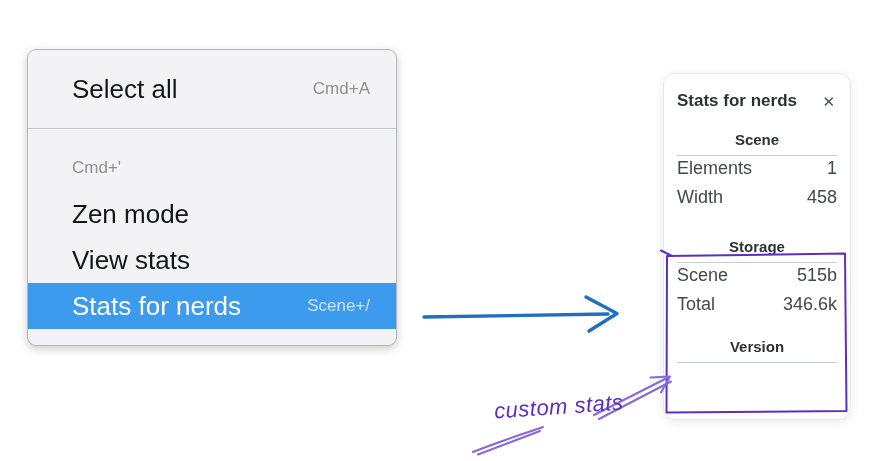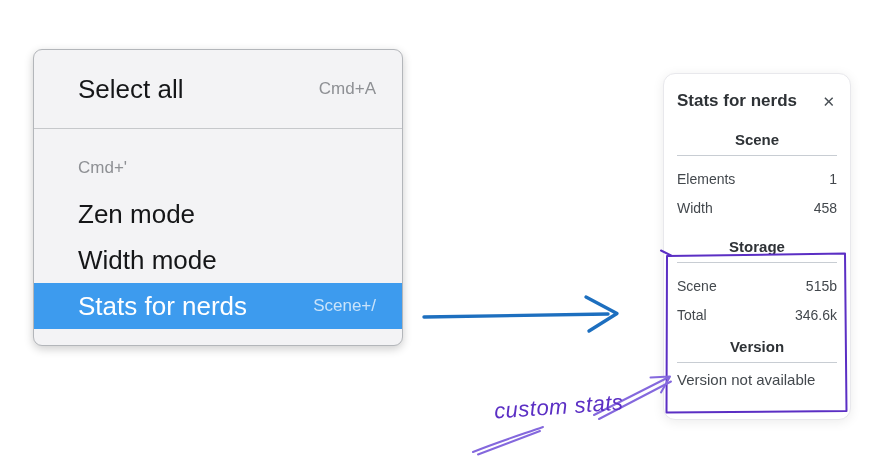--- a/index.html
+++ b/index.html
@@ -6,21 +6,21 @@
   body {
     width: 873px; height: 461px;
     position: relative;
     background: #ffffff;
     font-family: "Liberation Sans", sans-serif;
     overflow: hidden;
   }
 
   
   .context-menu {
-    position: absolute; left: 33px; top: 49px; width: 370px;
+    position: absolute; left: 27px; top: 49px; width: 370px;
     box-sizing: border-box;
     background: #f3f3f5;
     border: 1px solid #b3b6ba;
     border-radius: 9px;
     box-shadow: 0 3px 10px rgba(0,0,0,0.20);
     overflow: hidden;
   }
   .menu-group { padding: 16px 0; }
   .menu-item {
     height: 46px;
@@ -49,22 +49,22 @@
   .panel-header { display: flex; justify-content: space-between; align-items: center; margin-top: 3px; }
   .panel-title { font-weight: bold; font-size: 17px; color: #2e3236; }
   .close-icon { font-size: 15px; color: #4a5056; cursor: pointer; line-height: 1; padding: 2px; }
   .section-title { text-align: center; font-weight: bold; font-size: 15px; color: #2e3236; }
   .st-scene   { margin-top: 20px; }
   .st-storage { margin-top: 22px; }
   .st-version { margin-top: 15px; }
   .section-rule { border: none; border-top: 1px solid #c8cdd3; margin: 7px 0 2px 0; }
   .stat-row {
     height: 29px;
-    display: flex; align-items: flex-end; justify-content: space-between;
-    font-size: 14px;
+    display: flex; align-items: flex-start; justify-content: space-between;
+    font-size: 18px;
   }
   .note-row { height: 29px; display: flex; align-items: center; font-size: 15px; }
 
   
   .overlay {
     position: absolute; left: 0; top: 0; width: 873px; height: 461px;
     pointer-events: none; z-index: 5;
   }
   .annotation-label {
     position: absolute; left: 494px; top: 394px;
@@ -87,21 +87,21 @@
   </div>
   <div class="menu-divider"></div>
   <div class="menu-group">
     <div class="menu-item">
       <span class="menu-shortcut">Cmd+'</span>
     </div>
     <div class="menu-item">
       <span class="menu-label">Zen mode</span>
     </div>
     <div class="menu-item">
-      <span class="menu-label">Width mode</span>
+      <span class="menu-label">View stats</span>
     </div>
     <div class="menu-item highlighted">
       <span class="menu-label">Stats for nerds</span>
       <span class="menu-shortcut">Scene+/</span>
     </div>
   </div>
 </div>
 
 <div class="stats-panel">
   <div class="panel-header">
@@ -131,23 +131,20 @@
     </div>
     <div class="stat-row">
       <span>Total</span>
       <span>346.6k</span>
     </div>
   </div>
 
   <div class="section">
     <div class="section-title st-version">Version</div>
     <hr class="section-rule">
-    <div class="note-row">
-      <span>Version not available</span>
-    </div>
   </div>
 </div>
 
 <svg class="overlay" viewBox="0 0 873 461" xmlns="http://www.w3.org/2000/svg">
 
   <g fill="none" stroke-width="3.4" stroke-linecap="round" stroke-linejoin="round" stroke="#1d6fbf">
     <path d="M 424 317 L 608 314"></path>
     <path d="M 586 297 L 617 313.5 L 589 331"></path>
   </g>
 

